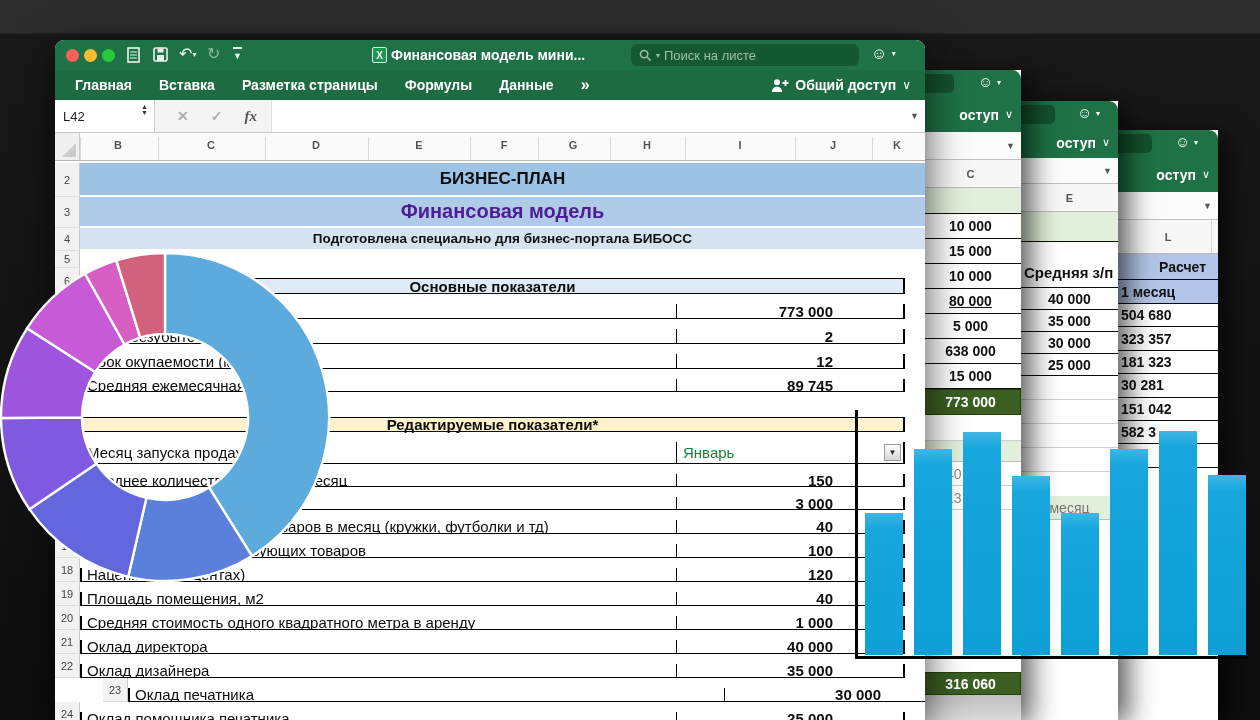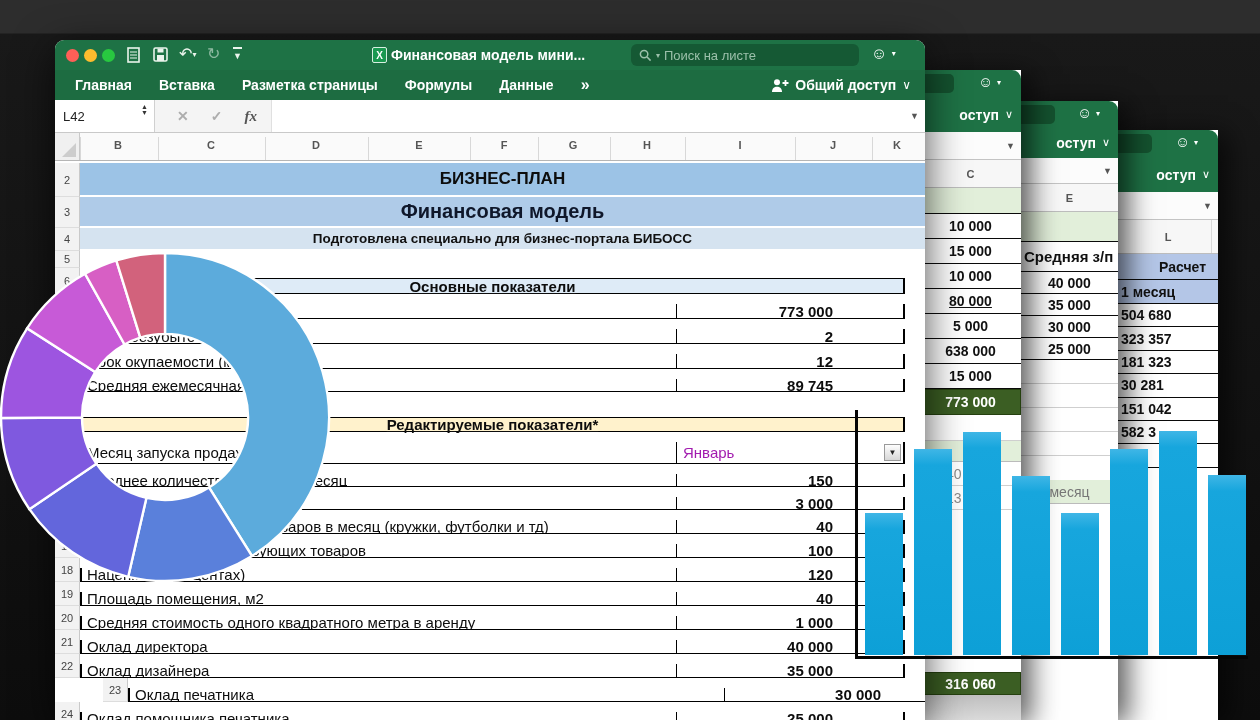--- a/index.html
+++ b/index.html
@@ -61,32 +61,32 @@
   .colletter{position:absolute;top:6px;transform:translateX(-50%);font-size:11px;font-weight:700;color:#555;}
   .coltick{position:absolute;top:4px;bottom:0;width:1px;background:#D8D8D8;}
   
   #sheet{position:relative;background:#fff;padding-top:2px;}
   .row{display:flex;}
   .rnum{width:25px;flex:0 0 25px;background:#F2F2F2;border-right:1px solid #C9C9C9;border-bottom:1px solid #DDD;
     display:flex;align-items:center;justify-content:center;font-size:11px;color:#444;}
   .rowbody{position:relative;width:845px;}
   .cellfull{position:absolute;inset:0;display:flex;align-items:center;justify-content:center;border-bottom:2px solid #fff;}
   .t1{background:#9CC3E6;font-weight:700;font-size:17px;color:#0d0d0d;}
-  .t2{background:#AFCBE8;font-weight:700;font-size:20px;color:#0f172a;}
+  .t2{background:#AFCBE8;font-weight:700;font-size:20px;color:#4c1d95;}
   .t3{background:#D5E3F0;font-weight:700;font-size:13.5px;color:#111;}
   .cellbox{position:absolute;left:0;top:10px;bottom:0;width:825px;border:solid #000;border-width:1.5px 2px 1.5px 2px;border-top:none;text-decoration:underline;}
   .cellbox.topline{border-top:1.5px solid #000;}
   .sect{display:flex;align-items:center;justify-content:center;font-weight:700;font-size:15px;color:#0d0d0d;background:#DEEBF7;}
   .sect2{background:#FFF2CC;}
   .lbl{position:absolute;left:5px;right:232px;top:0;bottom:0;display:flex;align-items:center;
     font-size:15px;color:#0d0d0d;white-space:nowrap;overflow:hidden;}
   .val{position:absolute;right:0;top:0;bottom:0;width:227px;border-left:1.5px solid #000;
     display:flex;align-items:center;justify-content:flex-end;padding-right:70px;font-size:15px;font-weight:700;color:#0d0d0d;}
   .combo{position:absolute;right:0;top:0;bottom:0;width:227px;border-left:1.5px solid #000;background:#fff;}
-  .combo .ctext{position:absolute;left:6px;top:0;bottom:0;display:flex;align-items:center;font-size:15px;color:#a21caf;}
+  .combo .ctext{position:absolute;left:6px;top:0;bottom:0;display:flex;align-items:center;font-size:15px;color:#15803d;}
   .combo .cbtn{position:absolute;right:2px;top:2px;bottom:2px;width:17px;background:linear-gradient(180deg,#FDFDFD,#D7D7D7);
     border:1px solid #9a9a9a;display:flex;align-items:center;justify-content:center;font-size:8px;color:#222;}
   
   #chart-layer{position:absolute;inset:0;pointer-events:none;}
   .bar{position:absolute;background:linear-gradient(180deg,#3FB6E6 0px,#17A6DD 16px,#0DA0D7 100%);}
   .axis{position:absolute;background:#050505;}
   #donut-svg{position:absolute;left:0;top:0;}
 </style>
 </head>
 <body>
@@ -137,21 +137,21 @@
       <span>оступ</span>
       <span class="chev">∨</span>
     </div>
     <div class="fstrip" style="height:26px;">
       <span class="dd">▼</span>
     </div>
     <div class="colhead" style="height:28px;">
       <span>E</span>
     </div>
     <div class="scell green" style="height:30px;"></div>
-    <div class="scell left" style="height:30px;font-size:15px;">
+    <div class="scell left" style="height:30px;font-size:15px;margin-top:16px;">
       <span>Средняя з/п</span>
     </div>
     <div id="win-e-values">
         <div class="scell " style="height: 22px;">40 000</div>
         <div class="scell " style="height: 22px;">35 000</div>
         <div class="scell " style="height: 22px;">30 000</div>
         <div class="scell " style="height: 22px;">25 000</div>
       </div>
     <div class="scell noborder" style="height:24px;border-bottom:1px solid #cfcfcf;"></div>
     <div class="scell noborder" style="height:24px;border-bottom:1px solid #cfcfcf;"></div>

